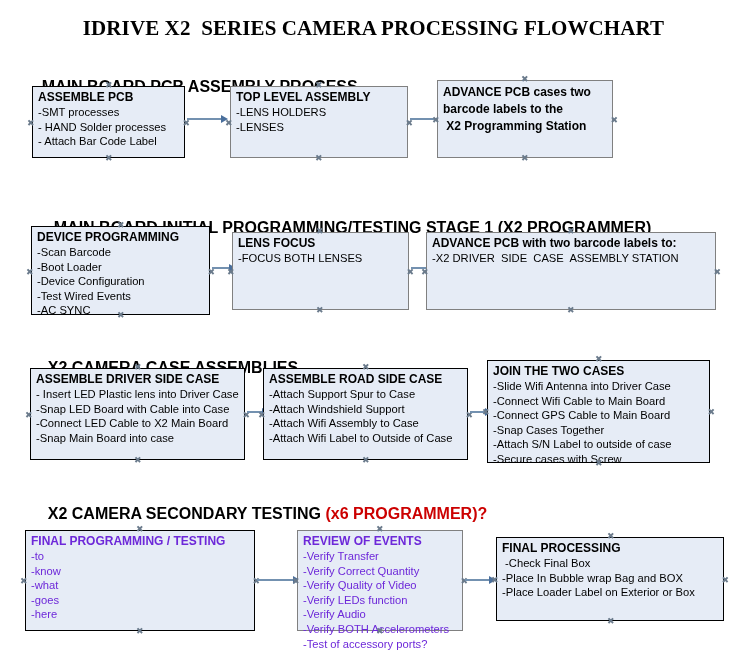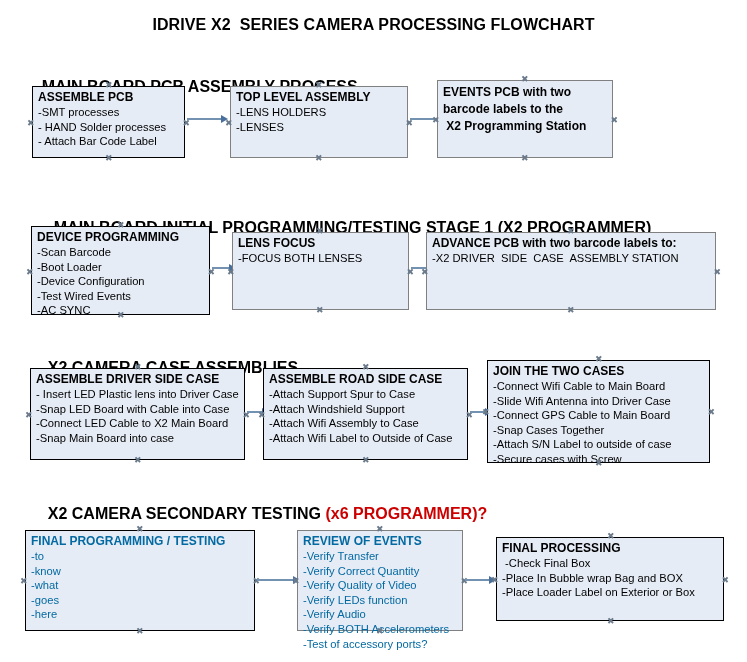--- a/index.html
+++ b/index.html
@@ -19,24 +19,25 @@
     position: absolute;
     left: 0; top: 0;
     width: 747px;
     height: 662px;
   }
   .abs { position: absolute; }
 
   .doc-title {
     left: 0; top: 16px; width: 747px;
     text-align: center;
-    font-size: 16px;
+    font-size: 21px;
     font-weight: bold;
     letter-spacing: 0.1px;
     white-space: pre;
+    font-family: Liberation Serif, serif;
   }
 
   .section-head {
     font-size: 16px;
     font-weight: bold;
     white-space: pre;
   }
   .section-head .red {
     color: #cc0000;
   }
@@ -54,21 +55,21 @@
     font-size: 12px;
     font-weight: bold;
     line-height: 15px;
     white-space: pre;
   }
   .node .nl {
     font-size: 11.2px;
     line-height: 14.6px;
     white-space: pre;
   }
-  .node.red .nt, .node.red .nl { color: #0369a1; }
+  .node.red .nt, .node.red .nl { color: #6d28d9; }
   .node.title-bold-wrap .nt { line-height: 17px; }
 
   
   .handle {
     position: absolute;
     color: #6b7b8c;
     font-size: 9px;
     line-height: 9px;
     font-family: "Liberation Sans", sans-serif;
     pointer-events: none;
@@ -126,21 +127,21 @@
     <span class="handle" style="left:-6px; top:32px;">✖</span>
     <span class="handle" style="right:-6px; top:32px;">✖</span>
   </div>
 
   <div class="conn" style="left:410px; top:118px; width:46px; height:2px;">
     <div class="conn-line" style="left:0; width:38px;"></div>
     <div class="conn-head" style="left:36px;"></div>
   </div>
 
   <div class="abs node gray-border title-bold-wrap" style="left:437px; top:80px; width:176px; height:78px;">
-    <div class="nt">EVENTS PCB with two</div>
+    <div class="nt">ADVANCE PCB cases two</div>
     <div class="nt">barcode labels to the</div>
     <div class="nt"> X2 Programming Station</div>
     <span class="handle" style="left:83px; top:-6px;">✖</span>
     <span class="handle" style="left:83px; bottom:-6px;">✖</span>
     <span class="handle" style="left:-6px; top:35px;">✖</span>
     <span class="handle" style="right:-6px; top:35px;">✖</span>
   </div>
 
   <div class="abs section-head" style="left:36px; top:201px;">
     <span>MAIN BOARD INITIAL PROGRAMMING/TESTING STAGE 1 (X2 PROGRAMMER)</span><span class="red"></span>
@@ -220,22 +221,22 @@
     <span class="handle" style="right:-6px; top:42px;">✖</span>
   </div>
 
   <div class="conn" style="left:470px; top:411px; width:26px; height:2px;">
     <div class="conn-line" style="left:0; width:17px;"></div>
     <div class="conn-head" style="left:15px;"></div>
   </div>
 
   <div class="abs node black-border" style="left:487px; top:360px; width:223px; height:103px;">
     <div class="nt">JOIN THE TWO CASES</div>
+    <div class="nl">-Slide Wifi Antenna into Driver Case</div>
     <div class="nl">-Connect Wifi Cable to Main Board</div>
-    <div class="nl">-Slide Wifi Antenna into Driver Case</div>
     <div class="nl">-Connect GPS Cable to Main Board</div>
     <div class="nl">-Snap Cases Together</div>
     <div class="nl">-Attach S/N Label to outside of case</div>
     <div class="nl">-Secure cases with Screw</div>
     <span class="handle" style="left:107px; top:-6px;">✖</span>
     <span class="handle" style="left:107px; bottom:-6px;">✖</span>
     <span class="handle" style="left:-6px; top:47px;">✖</span>
     <span class="handle" style="right:-6px; top:47px;">✖</span>
   </div>
 

